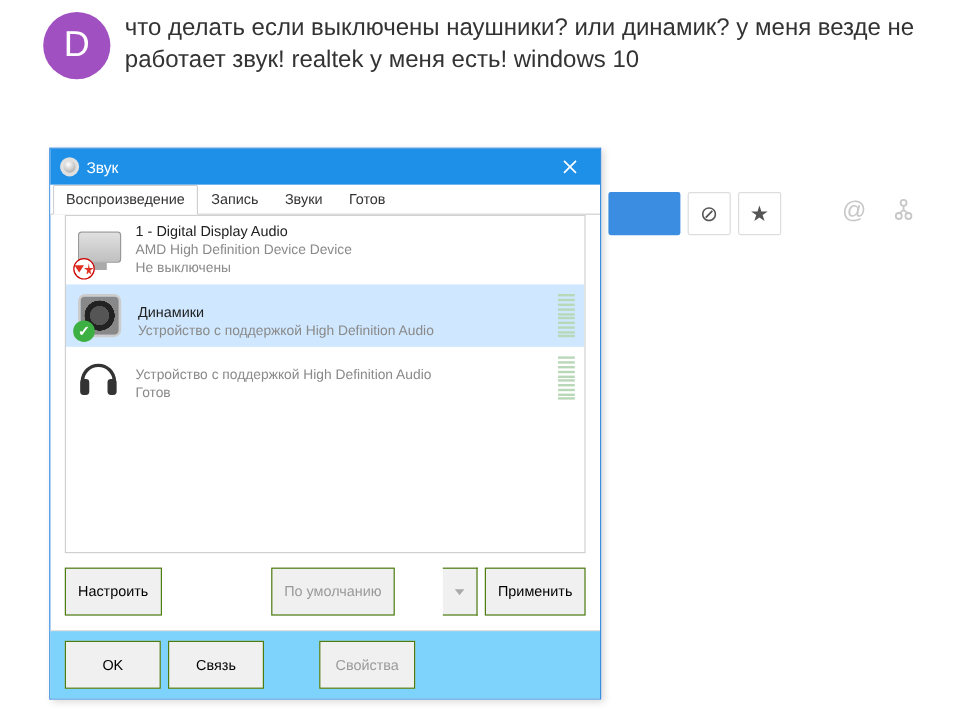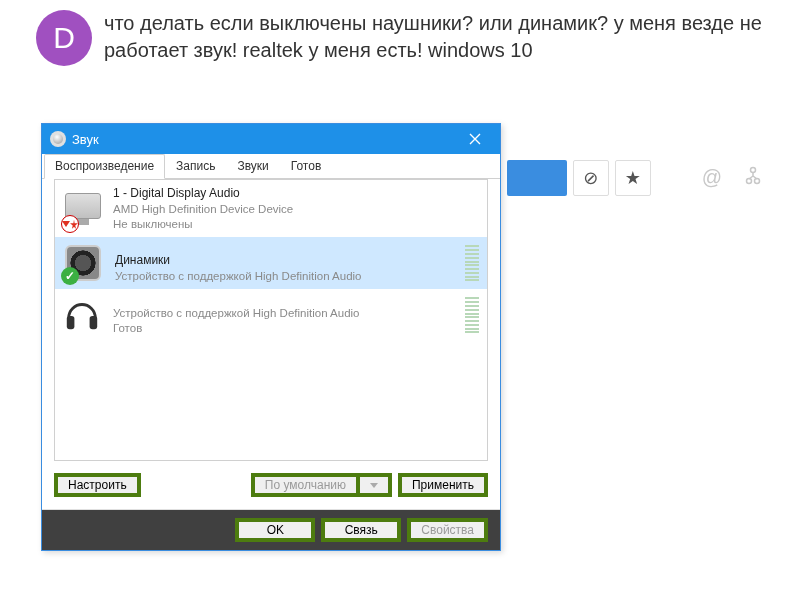--- a/index.html
+++ b/index.html
@@ -49,26 +49,26 @@
   .dev-info { flex: 1; line-height: 1.3; }
   .dev-name { font-size: 12px; color: #222; }
   .dev-sub  { font-size: 11.5px; color: #8a8a8a; }
   .dev-stat { font-size: 11.5px; color: #8a8a8a; }
 
   .level-meter { width: 14px; height: 40px; display: flex; flex-direction: column; justify-content: space-between; padding: 2px 0; }
   .level-meter span { display: block; height: 2px; background: #b8d8b8; }
 
   .btn-row { display: flex; padding: 12px; gap: 6px; align-items: center; }
   .btn-row .spacer { flex: 1; }
-  .win-btn { min-width: 76px; height: 24px; border: 4px solid #4d7c0f; background: #f0f0f0; font-size: 12px; padding: 0 10px; cursor: pointer; font-family: inherit; }
-  .win-btn.disabled { color: #9a9a9a; }
+  .win-btn { min-width: 76px; height: 40px; border: 1px solid #4d7c0f; background: #f0f0f0; font-size: 12px; padding: 0 10px; cursor: pointer; font-family: inherit; }
+  .win-btn.disabled { color: #9a9a9a; margin-left: 40px; }
   .split-btn { display: flex; }
   .split-btn .arrow { min-width: 20px; border-left: none; display: flex; align-items: center; justify-content: center; }
 
-  .dlg-footer { border-top: 1px solid #e0e0e0; padding: 8px 12px; display: flex; justify-content: flex-end; gap: 6px; background: #404040; }
+  .dlg-footer { border-top: 1px solid #e0e0e0; padding: 8px 12px; display: flex; justify-content: flex-start; gap: 6px; background: #7dd3fc; }
   .dlg-footer .win-btn { min-width: 80px; }
   .triangle-down { width: 0; height: 0; border-left: 4px solid transparent; border-right: 4px solid transparent; border-top: 5px solid #555; }
   .triangle-down.dis { border-top-color: #aaa; }
   .arrow-down { content:""; display:inline-block; width:0; height:0; border-left:4px solid transparent; border-right:4px solid transparent; border-top:6px solid #e03020; }
 </style>
 </head>
 <body>
 
 <div class="page">
 

